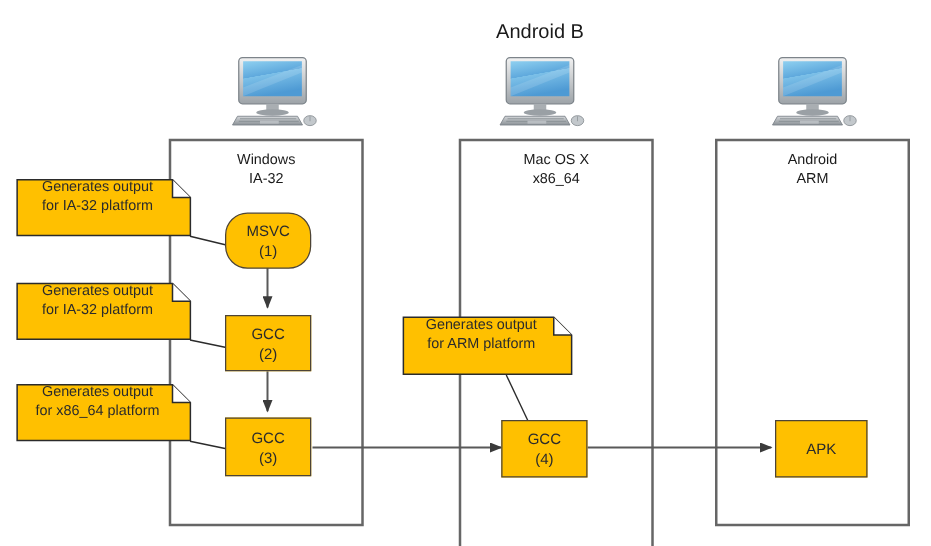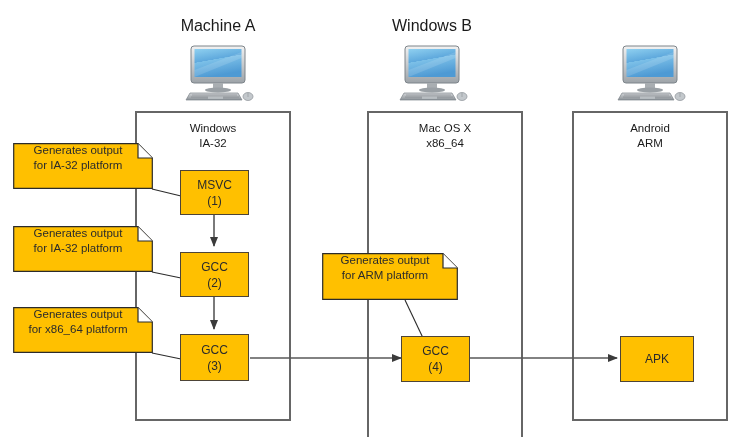--- a/index.html
+++ b/index.html
@@ -96,22 +96,21 @@
     height: 437px;
     overflow: visible;
     pointer-events: none;
   }
 </style>
 </head>
 <body>
 
 <div id="canvas">
 
-  <div class="machine-title" style="left:158px; top:16px; width:120px;">Machine A</div>
-  <div class="machine-title" style="left:372px; top:16px; width:120px;">Windows B</div>
+  <div class="machine-title" style="left:372px; top:16px; width:120px;">Android B</div>
 
   <svg class="monitor-icon" style="left:181px; top:44px;" viewBox="0 0 74 58">
     <defs>
       <linearGradient id="scr" x1="0" y1="0" x2="0.3" y2="1">
         <stop offset="0%" stop-color="#8fd0f0"></stop>
         <stop offset="45%" stop-color="#5fa9dd"></stop>
         <stop offset="46%" stop-color="#7cc0e8"></stop>
         <stop offset="100%" stop-color="#4e9ad4"></stop>
       </linearGradient>
       <linearGradient id="bez" x1="0" y1="0" x2="0" y2="1">
@@ -199,21 +198,21 @@
     <line x1="250" y1="358" x2="401" y2="358" stroke="#595959" stroke-width="1.6" marker-end="url(#ah)"></line>
 
     <line x1="470" y1="358" x2="617" y2="358" stroke="#595959" stroke-width="1.6" marker-end="url(#ah)"></line>
 
     <line x1="152" y1="189" x2="181" y2="196" stroke="#2b2b2b" stroke-width="1.1"></line>
     <line x1="152" y1="272" x2="181" y2="278" stroke="#2b2b2b" stroke-width="1.1"></line>
     <line x1="152" y1="353" x2="181" y2="359" stroke="#2b2b2b" stroke-width="1.1"></line>
     <line x1="405" y1="300" x2="423" y2="338" stroke="#2b2b2b" stroke-width="1.1"></line>
   </svg>
 
-  <div class="proc-box" style="left:180px; top:170px; width:69px; height:45px;">MSVC
+  <div class="proc-box" style="left:180px; top:170px; width:69px; height:45px;border-radius:18px;">MSVC
 (1)</div>
 
   <div class="proc-box" style="left:180px; top:252px; width:69px; height:45px;">GCC
 (2)</div>
 
   <div class="proc-box" style="left:180px; top:334px; width:69px; height:47px;">GCC
 (3)</div>
 
   <div class="proc-box" style="left:401px; top:336px; width:69px; height:46px;">GCC
 (4)</div>

